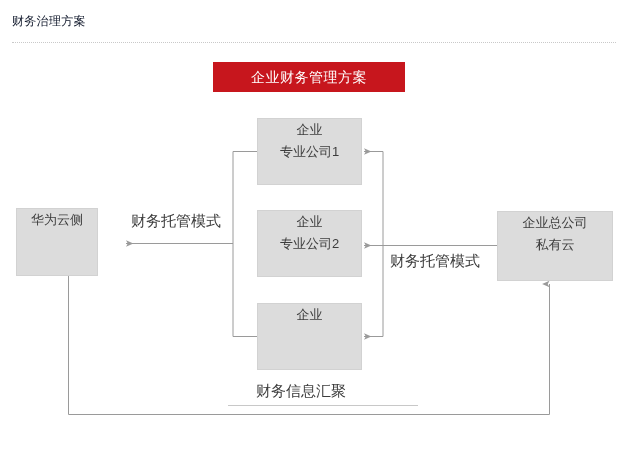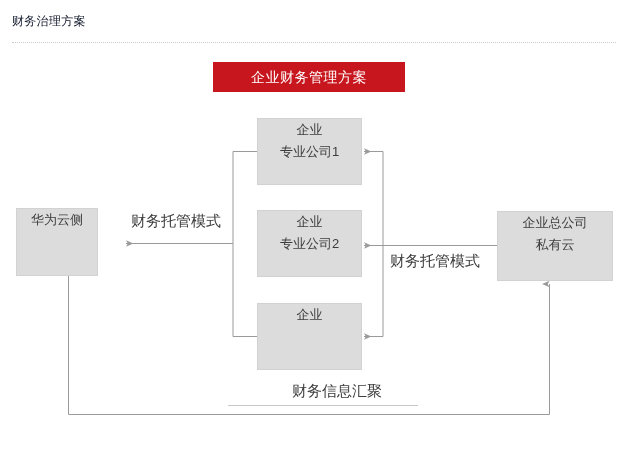--- a/index.html
+++ b/index.html
@@ -94,21 +94,21 @@
   
   .edge-label {
     position: absolute;
     font-size: 15px;
     line-height: 18px;
     color: #3c3c3c;
     white-space: nowrap;
   }
   #label-trust   { left: 131px; top: 212px; }
   #label-fetch   { left: 390px; top: 252px; }
-  #label-gather  { left: 256px; top: 382px; margin-left: 36px; }
+  #label-gather  { left: 256px; top: 382px; }
   #label-api     { left: 256px; top: 424px; }
 </style>
 </head>
 <body>
 
 <div id="page">
 
   <div class="page-title">财务治理方案</div>
 
   <div class="title-rule"></div>

